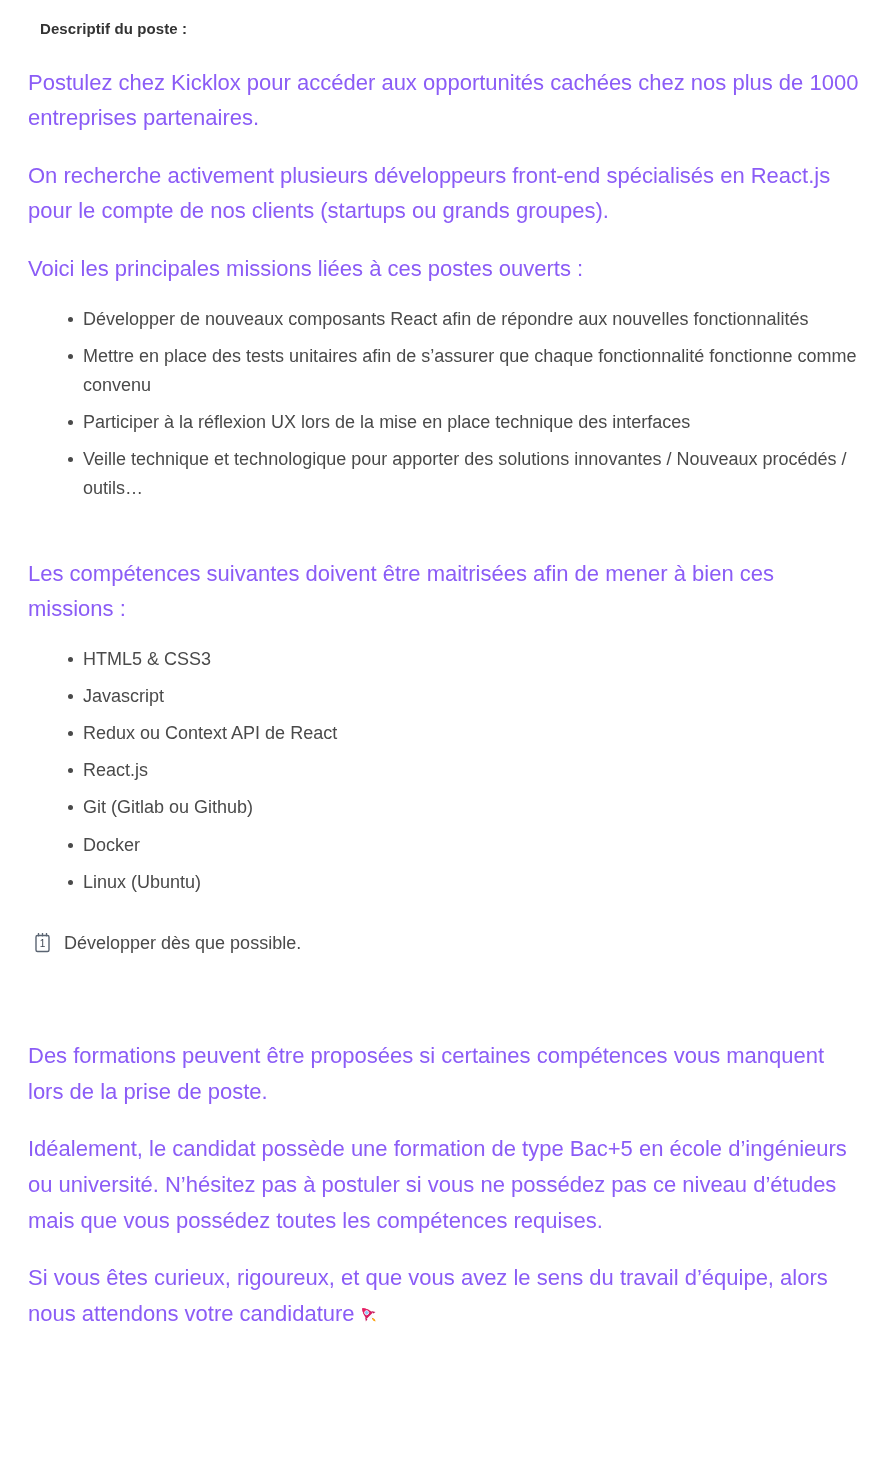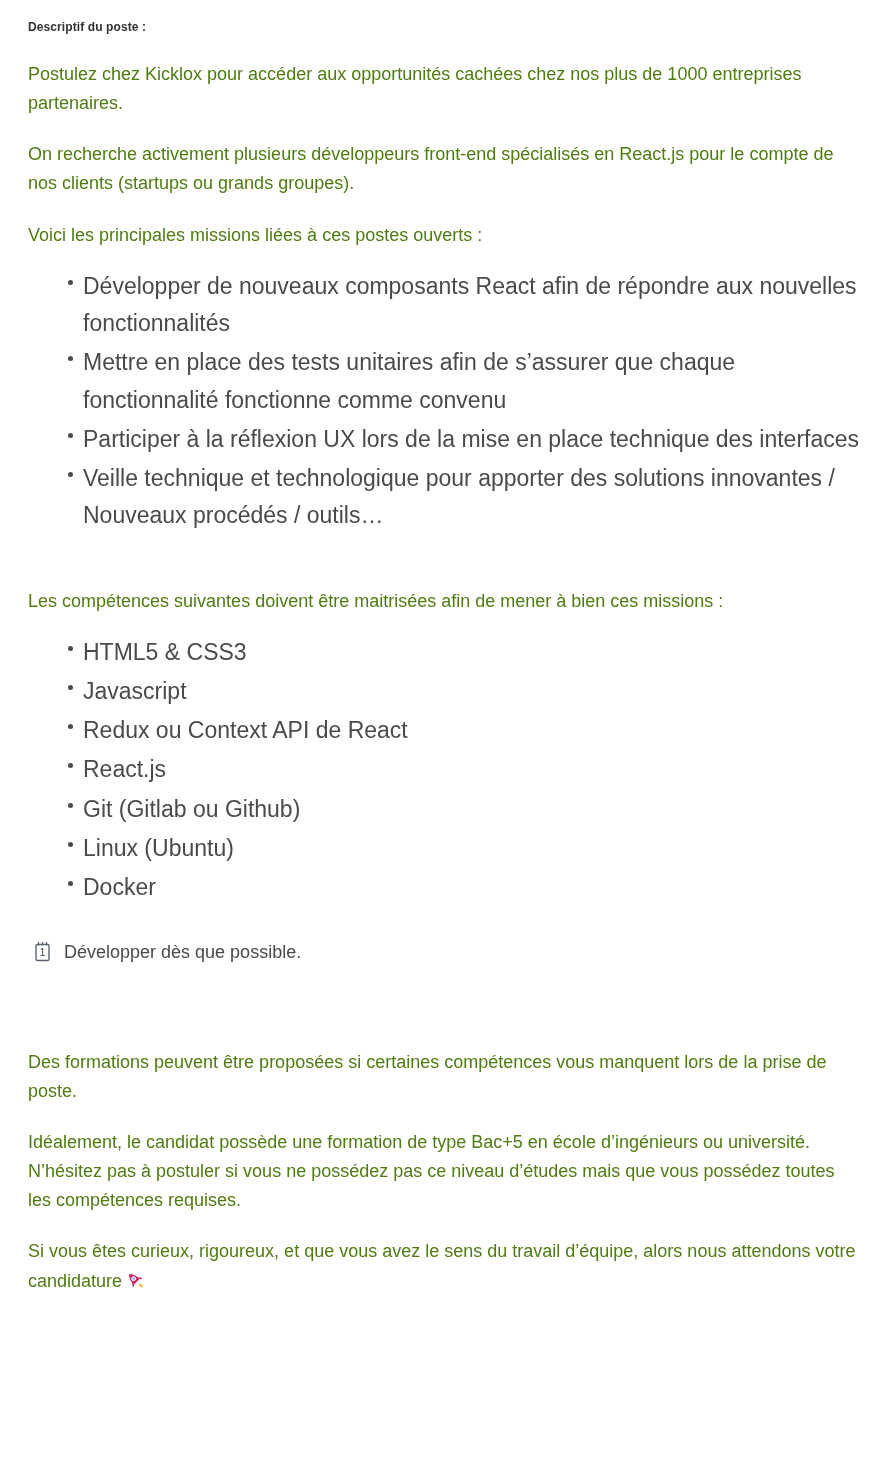--- a/index.html
+++ b/index.html
@@ -14,52 +14,52 @@
     font-family: "Liberation Sans", "DejaVu Sans", sans-serif;
     color: #4a4a4a;
     -webkit-font-smoothing: antialiased;
   }
   .page {
     box-sizing: border-box;
     width: 886px;
     padding: 18px 24px 20px 28px;
   }
   .section-heading {
-    font-size: 12px;
+    font-size: 15px;
     font-weight: bold;
     color: #333333;
     line-height: 1.5;
-    margin: 0 0 24px 0;
+    margin: 0 0 24px 12px;
     letter-spacing: 0.1px;
   }
   .section-heading.profile-heading {
     margin-top: 0;
     margin-bottom: 24px;
   }
   p.para {
-    font-size: 18px;
+    font-size: 22px;
     line-height: 1.62;
     margin: 0 0 22px 0;
-    color: #4d7c0f;
+    color: #8b5cf6;
   }
   p.para.tight {
     margin-bottom: 18px;
   }
   ul.bullets {
     list-style: none;
     margin: 0 0 6px 0;
     padding: 0;
   }
   ul.bullets li {
     position: relative;
-    font-size: 23px;
+    font-size: 18px;
     line-height: 1.62;
     color: #4a4a4a;
     padding-left: 55px;
-    margin: 2px 0 0 0;
+    margin: 8px 0 0 0;
   }
   ul.bullets li::before {
     content: "";
     position: absolute;
     left: 40px;
     top: 12px;
     width: 5px;
     height: 5px;
     border-radius: 50%;
     background: #4a4a4a;
@@ -129,22 +129,22 @@
     <div class="spacer-lg"></div>
 
     <p class="para tight">Les compétences suivantes doivent être maitrisées afin de mener à bien ces missions :</p>
 
     <ul class="bullets skills">
       <li>HTML5 &amp; CSS3</li>
       <li>Javascript</li>
       <li>Redux ou Context API de React</li>
       <li>React.js</li>
       <li>Git (Gitlab ou Github)</li>
+      <li>Docker</li>
       <li>Linux (Ubuntu)</li>
-      <li>Docker</li>
     </ul>
 
     <div class="spacer-sm"></div>
 
     <div class="note-line">
       <span class="note-glyph">
         <svg width="30" height="26" viewBox="0 0 30 26" aria-hidden="true">
           <rect x="8" y="4.5" width="13" height="16" rx="1.5" fill="#ffffff" stroke="#5a6472" stroke-width="1.4"></rect>
           <line x1="10.5" y1="2" x2="10.5" y2="5.4" stroke="#5a6472" stroke-width="1.3"></line>
           <line x1="14.5" y1="2" x2="14.5" y2="5.4" stroke="#5a6472" stroke-width="1.3"></line>

